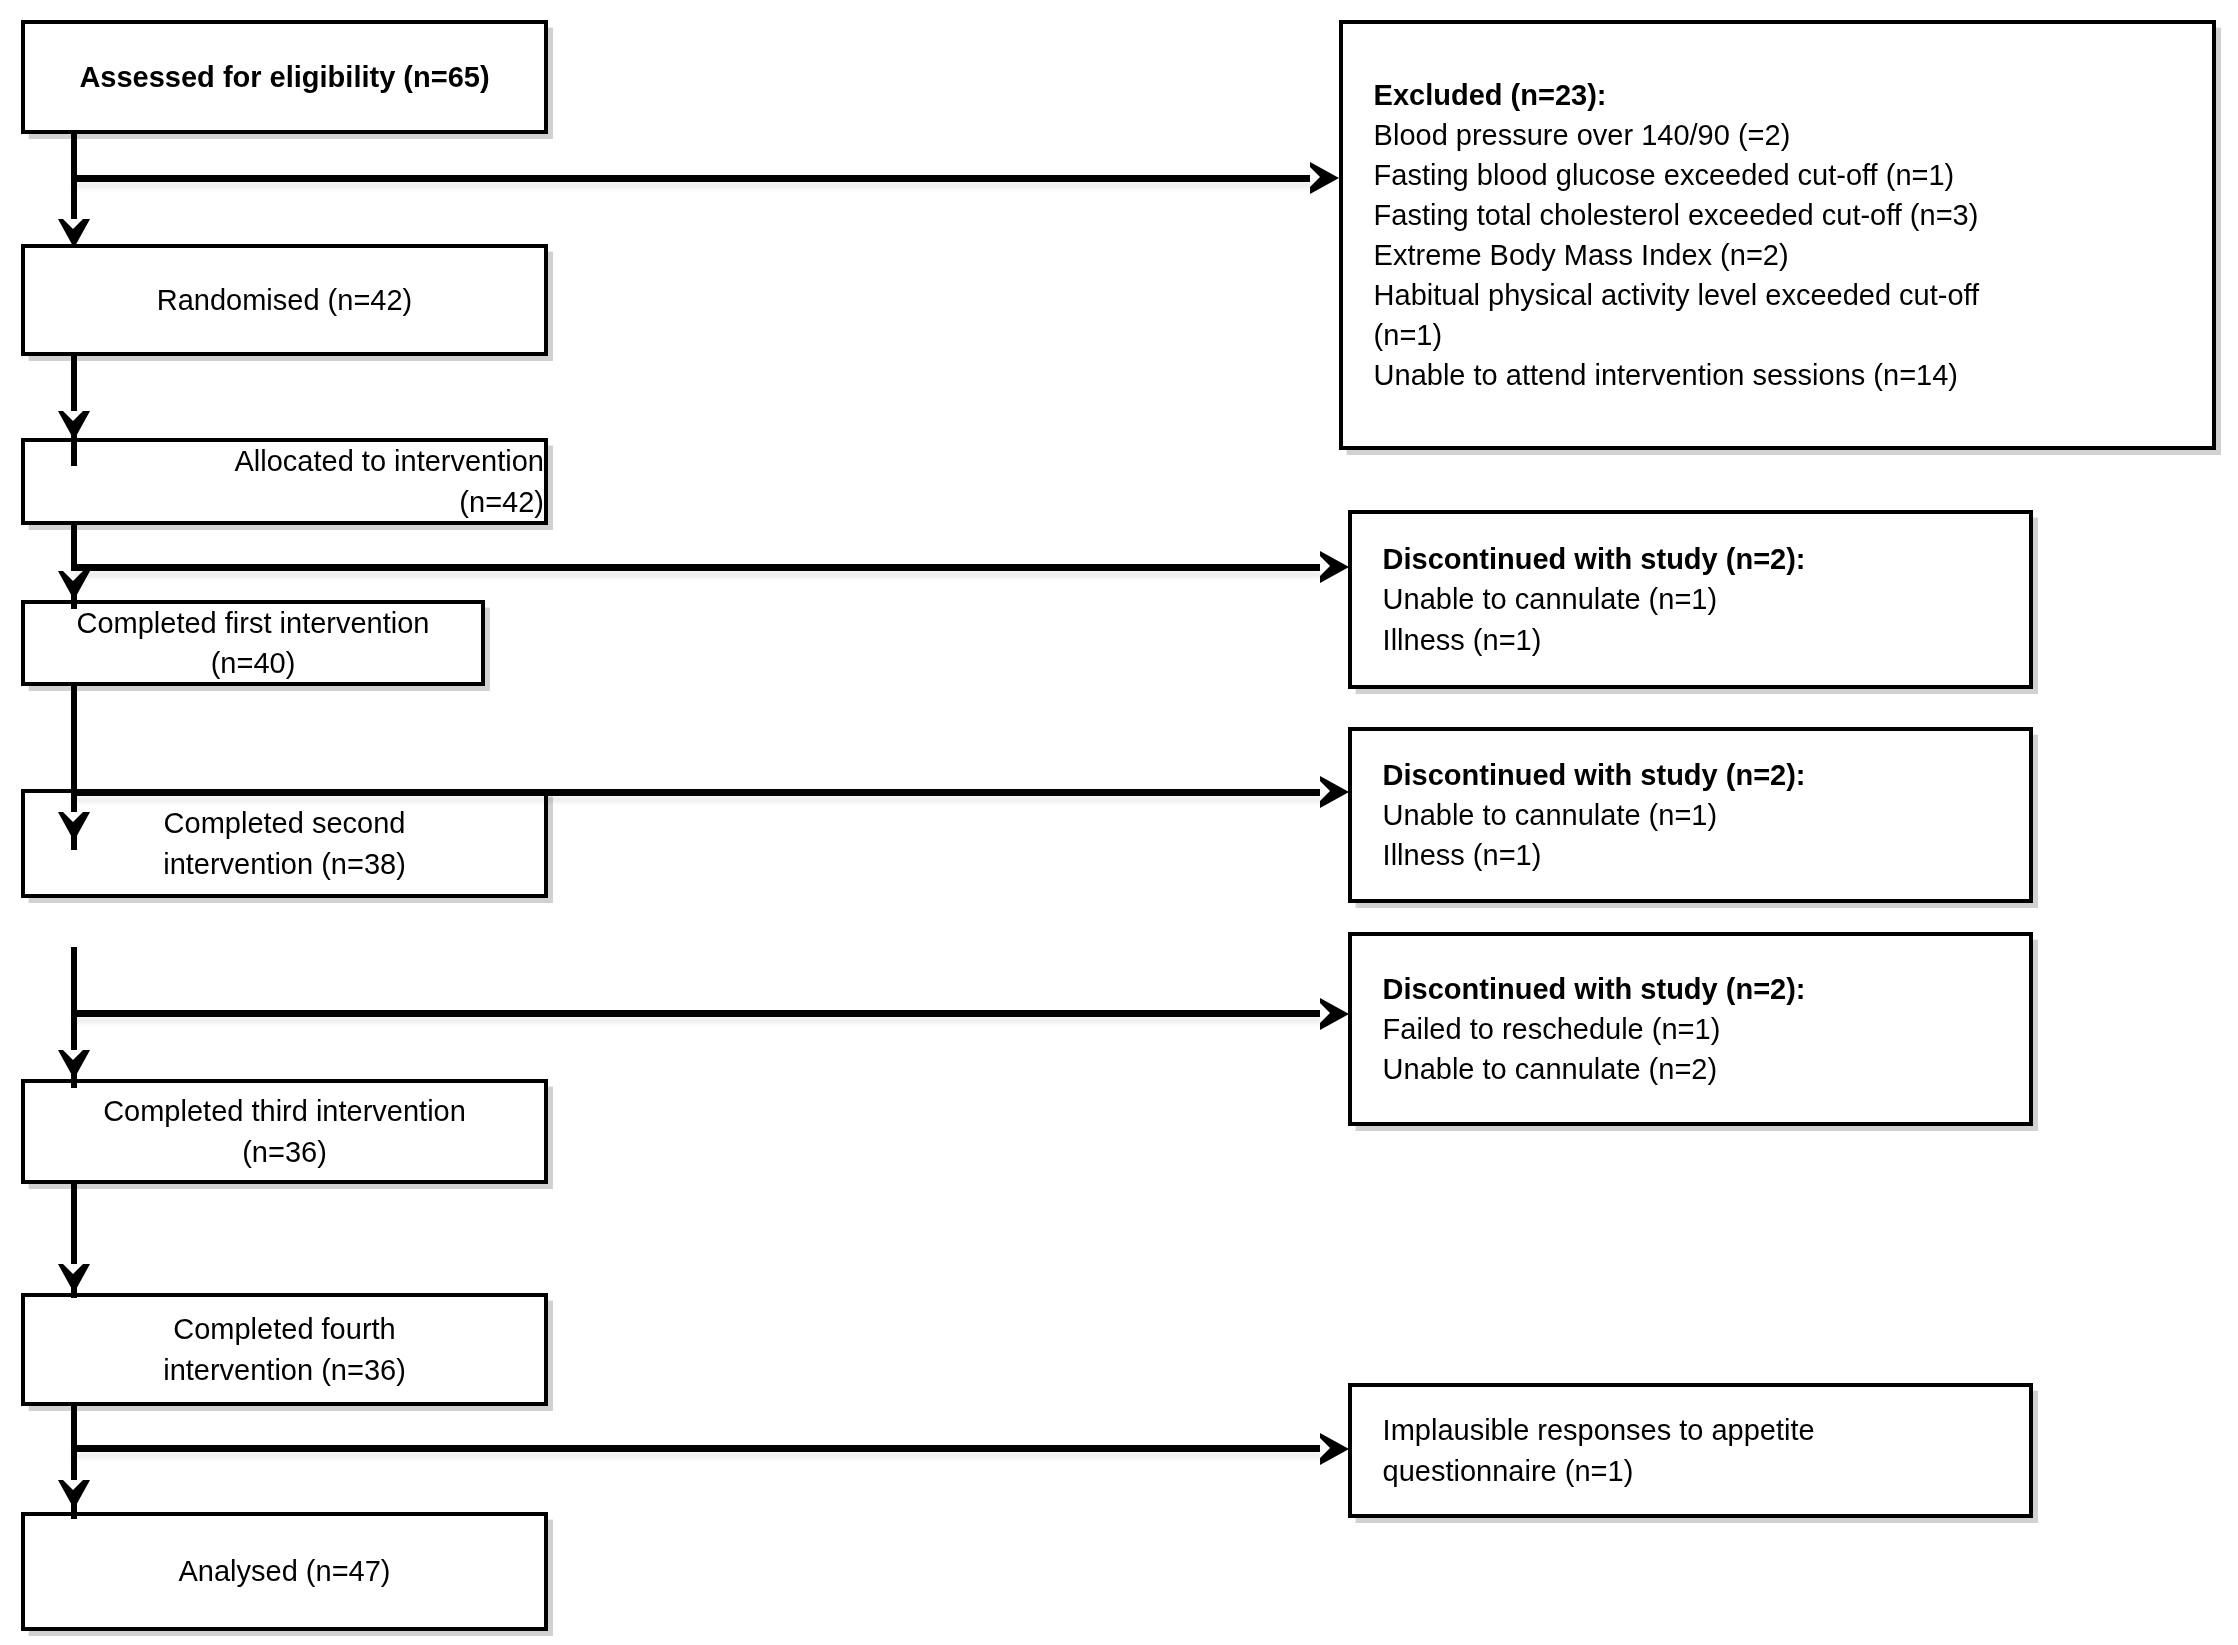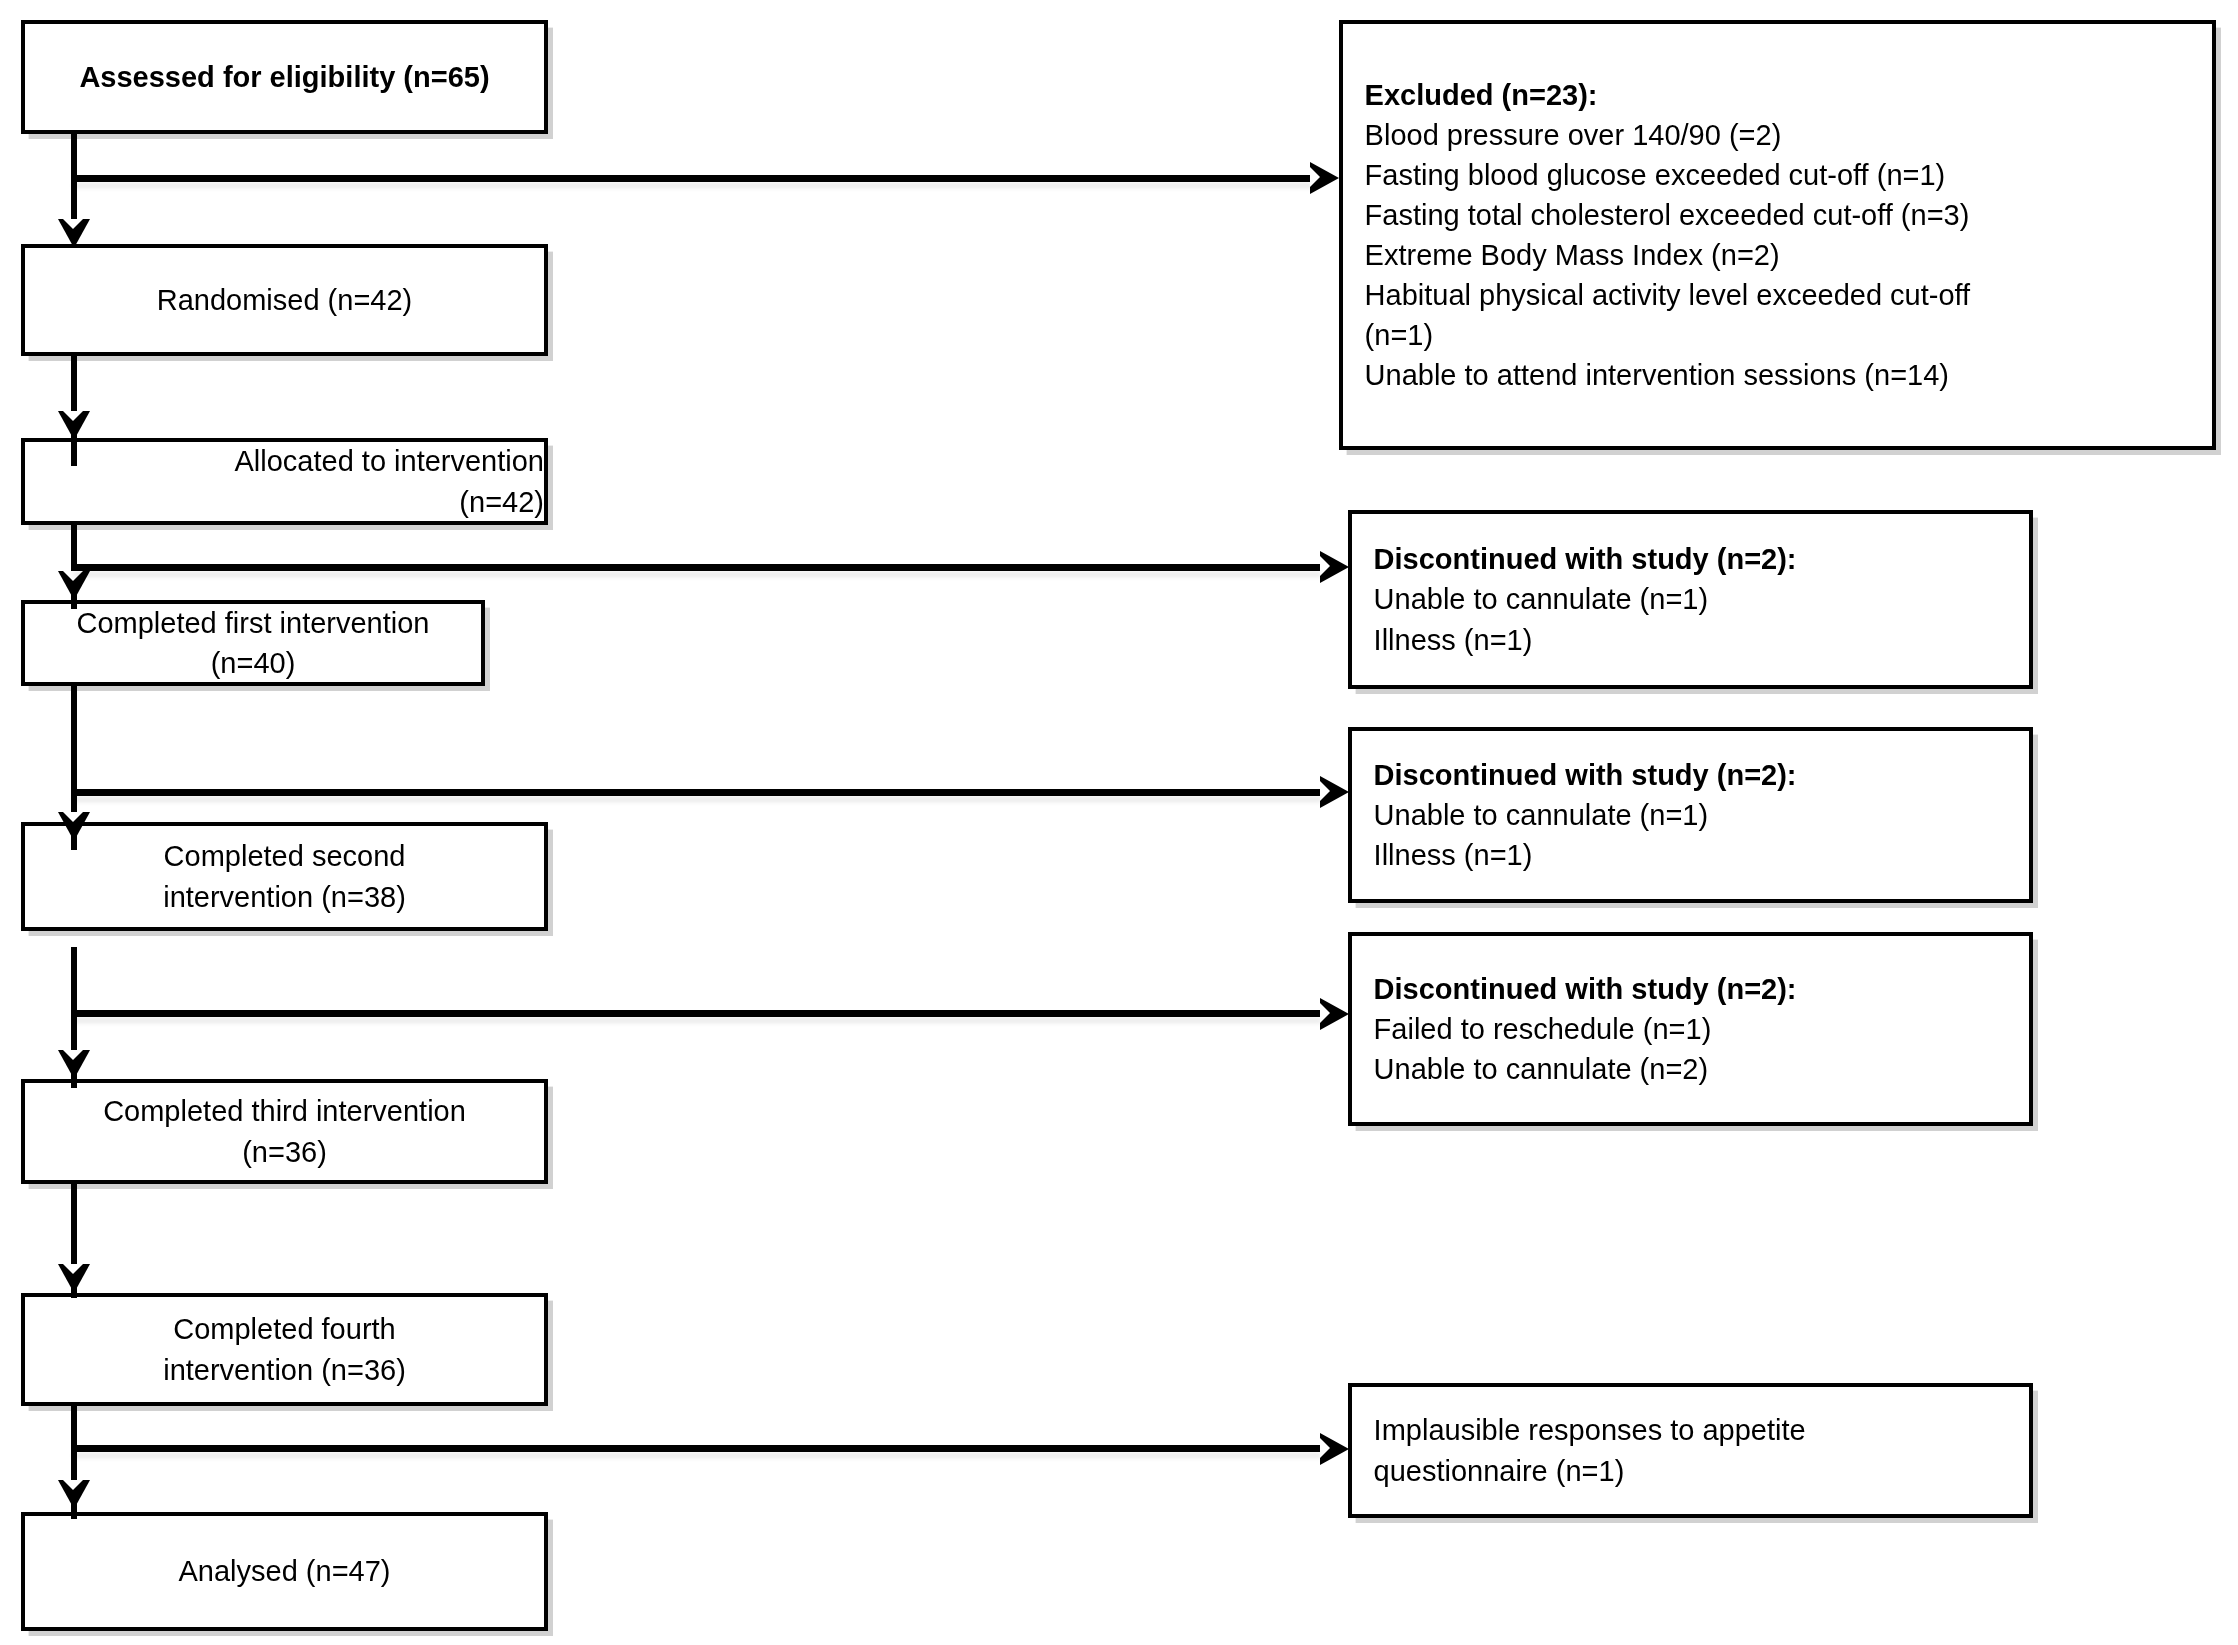--- a/index.html
+++ b/index.html
@@ -28,20 +28,21 @@
     flex-direction: column;
     justify-content: center;
   }
   .node.center {
     align-items: center;
     text-align: center;
   }
   .node.left {
     align-items: flex-start;
     text-align: center;
+    padding-left: 9px;
   }
   .node-line {
     font-size: 29px;
     line-height: 1.38;
     color: #000000;
     white-space: nowrap;
   }
   .node.left .node-line {
     padding-left: 21.6px;
     white-space: normal;
@@ -119,21 +120,21 @@
   <div class="node center" style="left:21px; top:438px; width:527px; height:87px;align-items:flex-end;">
     <div class="node-line">Allocated to intervention</div>
     <div class="node-line">(n=42)</div>
   </div>
 
   <div class="node center" style="left:21px; top:600px; width:464px; height:86px;">
     <div class="node-line">Completed first intervention</div>
     <div class="node-line">(n=40)</div>
   </div>
 
-  <div class="node center" style="left:21px; top:822px; width:527px; height:109px;text-align:center;">
+  <div class="node center" style="left:21px; top:789px; width:527px; height:109px;text-align:center;">
     <div class="node-line">Completed second</div>
     <div class="node-line">intervention (n=38)</div>
   </div>
 
   <div class="node center" style="left:21px; top:1079px; width:527px; height:105px;">
     <div class="node-line">Completed third intervention</div>
     <div class="node-line">(n=36)</div>
   </div>
 
   <div class="node center" style="left:21px; top:1293px; width:527px; height:113px;">

